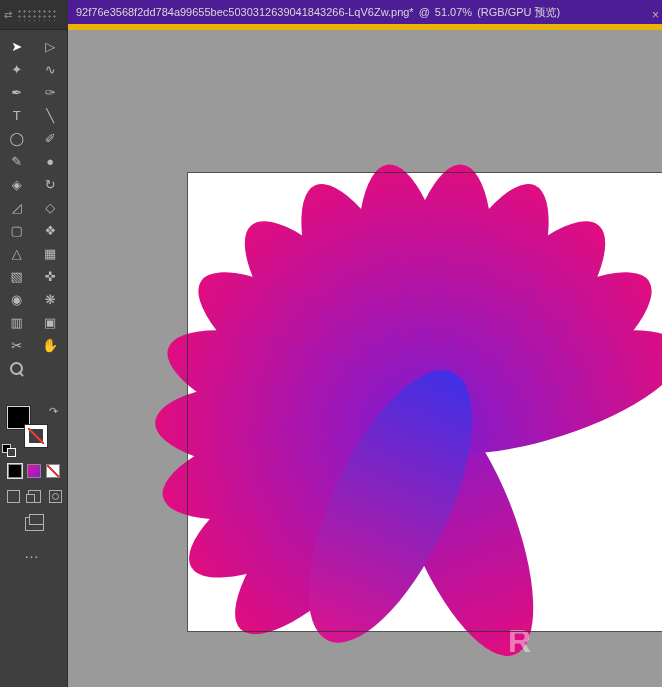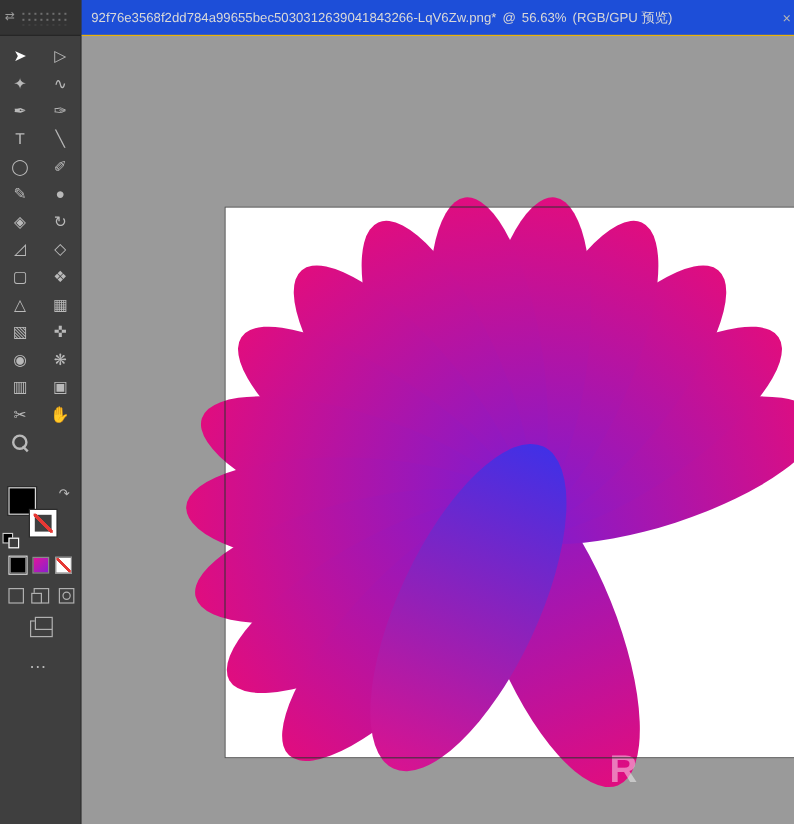--- a/index.html
+++ b/index.html
@@ -9,22 +9,22 @@
   
   .dock-header{position:absolute;left:0;top:0;width:68px;height:30px;background:#333333;
 ed       border-right:1px solid #2a2a2a;border-bottom:1px solid #262626;box-sizing:border-box;
        display:flex;align-items:center;gap:5px;padding:0 4px;}
   .collapse-glyph{color:#9a9a9a;font-size:10px;line-height:1;}
   .drag-dots{width:40px;height:12px;
        background-image:radial-gradient(#6e6e6e 1px, transparent 1.3px);
        background-size:5px 5px;}
 
   
-  .tabbar{position:absolute;left:68px;right:0;top:0;height:30px;background:#1d4ed8;
-       border-bottom:1px solid #eab308;box-sizing:border-box;display:flex;align-items:center;
+  .tabbar{position:absolute;left:68px;right:0;top:0;height:30px;background:#4c1d95;
+       border-bottom:6px solid #eab308;box-sizing:border-box;display:flex;align-items:center;
        padding:0 8px;color:#d8d8d8;font-size:11px;white-space:nowrap;overflow:hidden;}
   .tab{display:flex;align-items:center;gap:5px;cursor:pointer;}
   .tab-close{position:absolute;right:3px;top:8px;color:#b5b5b5;font-size:12px;cursor:pointer;}
 
   
   .toolbar{position:absolute;left:0;top:30px;bottom:0;width:68px;background:#3f3f3f;
        border-right:1px solid #2e2e2e;box-sizing:border-box;}
   .tools-grid{display:grid;grid-template-columns:repeat(2,1fr);padding-top:5px;}
   .tool{height:23px;display:flex;align-items:center;justify-content:center;
        color:#b9b9b9;font-size:13px;cursor:pointer;user-select:none;}
@@ -85,21 +85,21 @@
 
   <div class="dock-header">
     <span class="collapse-glyph">⇄</span>
     <span class="drag-dots"></span>
   </div>
 
   <div class="tabbar">
     <div class="tab">
       <span>92f76e3568f2dd784a99655bec5030312639041843266-LqV6Zw.png*</span>
       <span>@</span>
-      <span>56.63%</span>
+      <span>51.07%</span>
       <span>(RGB/GPU 预览)</span>
     </div>
     <span class="tab-close">×</span>
   </div>
 
   <div class="toolbar">
     <div class="tools-grid">
         <div class="tool active">➤</div>
         <div class="tool">▷</div>
         <div class="tool">✦</div>

